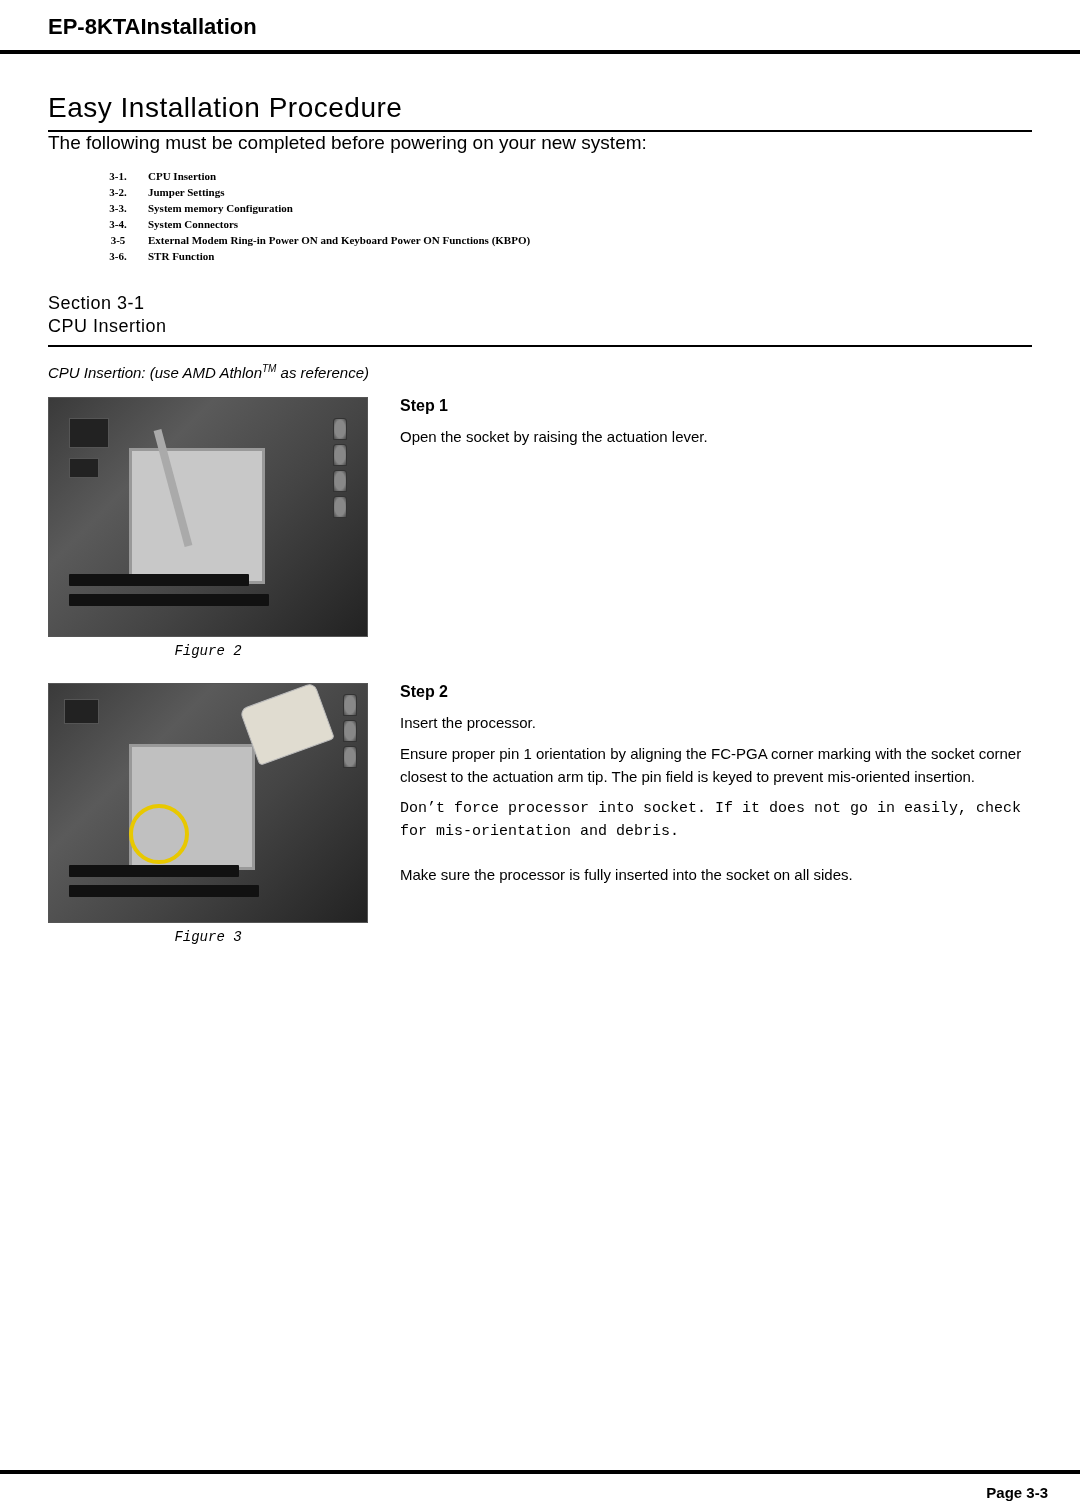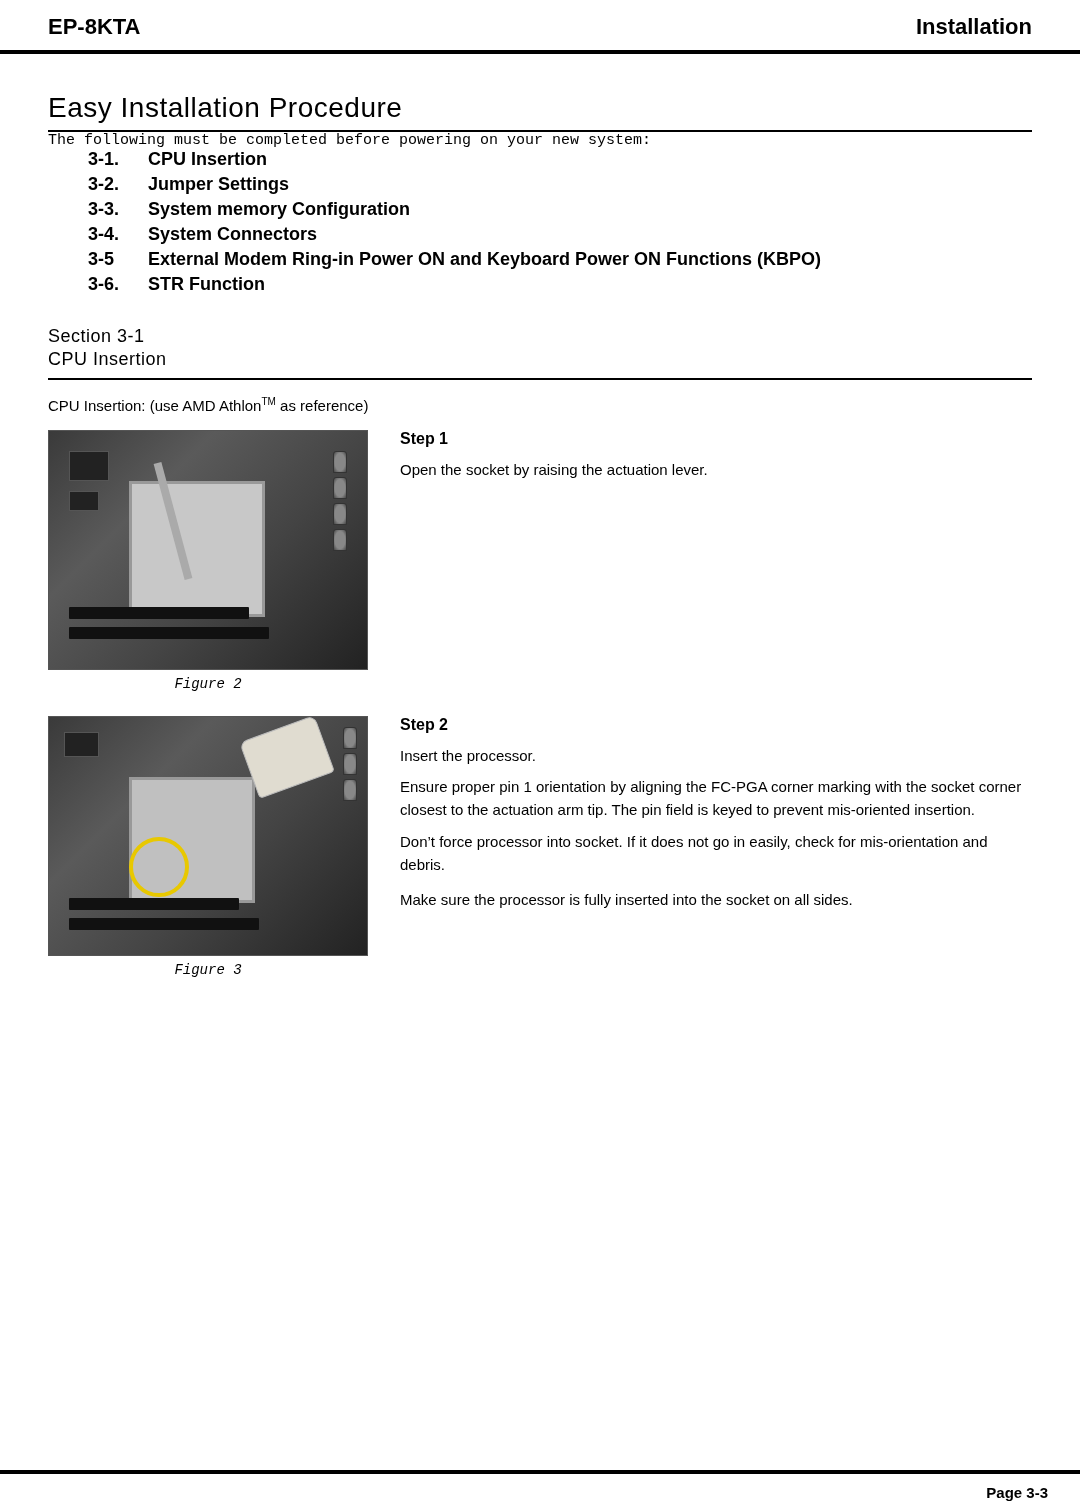--- a/index.html
+++ b/index.html
@@ -14,21 +14,21 @@
     .page {
       width: 1080px;
       min-height: 1511px;
       padding: 0;
       background: #fff;
       position: relative;
     }
     
     .header-bar {
       display: flex;
-      justify-content: space-between;
+      justify-content: flex-start;
       align-items: center;
       border-bottom: 4px solid #000;
       padding: 14px 48px 10px 48px;
       margin-bottom: 0;
     }
     .header-product {
       font-size: 22px;
       font-weight: bold;
       font-family: Arial, sans-serif;
     }
@@ -45,36 +45,37 @@
     .main-heading {
       font-family: Arial, sans-serif;
       font-size: 28px;
       font-weight: normal;
       letter-spacing: 0.5px;
       border-bottom: 2px solid #000;
       padding-bottom: 6px;
       margin-top: 10px;
     }
     .intro-text {
-      font-size: 15px;
-      margin-bottom: 0;
-      font-family: Liberation Mono, monospace;
+      font-size: 19px;
+      margin-bottom: 16px;
+      font-family: Liberation Sans, sans-serif;
     }
     .toc-list {
       list-style: none;
       margin-left: 40px;
       margin-bottom: 30px;
     }
     .toc-list li {
-      font-family: Liberation Sans, sans-serif;
-      font-size: 18px;
+      font-family: Liberation Serif, serif;
+      font-size: 11px;
       font-weight: bold;
       margin-bottom: 4px;
       display: flex;
       align-items: flex-start;
+      text-align: center;
     }
     .toc-num {
       min-width: 60px;
       font-weight: bold;
     }
     .toc-label {
       font-weight: bold;
     }
     
     .section-heading {
@@ -91,20 +92,21 @@
     .section-heading-line1 {
       display: block;
     }
     .section-heading-line2 {
       display: block;
     }
     .cpu-intro {
       font-family: Arial, sans-serif;
       font-size: 15px;
       margin-bottom: 16px;
+      font-style: italic;
     }
     sup {
       font-size: 10px;
     }
     
     .figure-step-row {
       display: flex;
       align-items: flex-start;
       margin-bottom: 24px;
       gap: 32px;
@@ -335,21 +337,21 @@
           <div class="pcb-slot" style="width:190px;bottom:25px;left:20px;"></div>
           <div class="pcb-slot" style="width:170px;bottom:45px;left:20px;"></div>
           <div class="pcb-chip" style="width:35px;height:25px;left:15px;top:15px;"></div>
         </div>
         <span class="figure-caption">Figure 3</span>
       </div>
       <div class="step-col">
         <p class="step-title">Step 2</p>
         <p class="step-text" style="margin-bottom:8px;">Insert the processor.</p>
         <p class="step-text" style="margin-bottom:8px;">Ensure proper pin 1 orientation by aligning the FC-PGA corner marking with the socket corner closest to the actuation arm tip. The pin field is keyed to prevent mis-oriented insertion.</p>
-        <p class="step-text" style="margin-bottom:12px;">Don’t force processor into socket. If it does not go in easily, check for mis-orientation and debris.</p>
+        <p class="step-text" style="margin-bottom:20px;font-family:Liberation Mono, monospace;">Don’t force processor into socket. If it does not go in easily, check for mis-orientation and debris.</p>
         <p class="step-text">Make sure the processor is fully inserted into the socket on all sides.</p>
       </div>
     </div>
 
   </div>
 
   <div class="footer-bar">
     <span class="footer-page">Page 3-3</span>
   </div>
 

